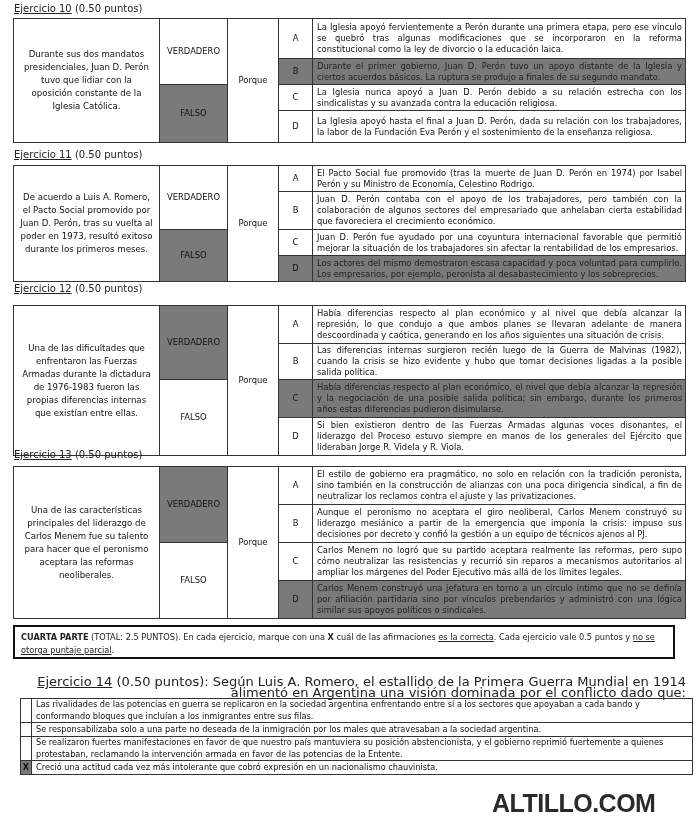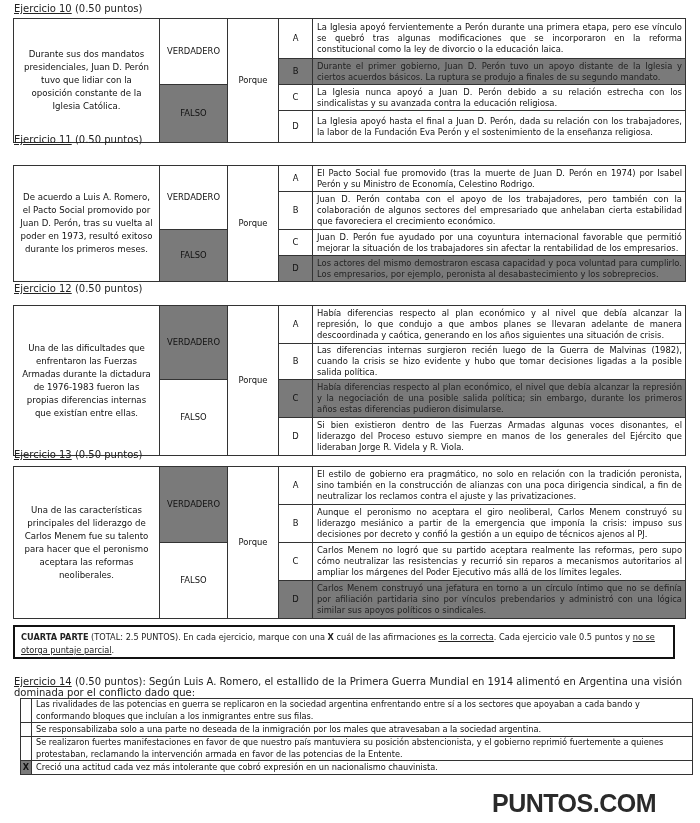--- a/index.html
+++ b/index.html
@@ -28,21 +28,21 @@
     .cuarta {
       position: absolute; left: 13px; top: 625px; width: 662px; height: 34px;
       border: 2px solid #111; padding: 4px 6px 0 6px; box-sizing: border-box;
       font-size: 8.2px; line-height: 13px; color: #222;
     }
     .cuarta b { font-weight: bold; }
     .cuarta u { text-decoration: underline; }
 
     .q14 {
       position: absolute; left: 14px; top: 676px; width: 672px;
-      font-size: 10px; line-height: 11px; color: #222;
+      font-size: 13px; line-height: 11px; color: #222; text-align: right;
     }
     table.mc {
       position: absolute; left: 20px; top: 698px; width: 673px;
       border-collapse: collapse; table-layout: fixed;
       font-size: 8.2px; line-height: 11.5px;
     }
     table.mc td { border: 1px solid #333; padding: 0 4px; vertical-align: middle; }
     table.mc td.box { width: 10px; text-align: center; font-weight: bold; padding: 0; }
     table.mc td.box.marked { background: #7a7a7a; }
 
@@ -73,21 +73,21 @@
     <td class="letter">C</td>
     <td class="opt">La Iglesia nunca apoyó a Juan D. Perón debido a su relación estrecha con los sindicalistas y su avanzada contra la educación religiosa.</td>
   </tr>
   <tr style="height:32px;">
     <td class="letter">D</td>
     <td class="opt">La Iglesia apoyó hasta el final a Juan D. Perón, dada su relación con los trabajadores, la labor de la Fundación Eva Perón y el sostenimiento de la enseñanza religiosa.</td>
   </tr>
 </tbody>
   </table>
 
-<div class="ex-title" style="top:134px;"><u>Ejercicio 11</u><span> (0.50 puntos)</span></div>
+<div class="ex-title" style="top:149px;"><u>Ejercicio 11</u><span> (0.50 puntos)</span></div>
 <table class="ex" style="top:165px;">
   <tbody>
       <tr style="height:26px;">
     <td class="stmt" rowspan="4">De acuerdo a Luis A. Romero, el Pacto Social promovido por Juan D. Perón, tras su vuelta al poder en 1973, resultó exitoso durante los primeros meses.</td>
     <td class="vf" rowspan="2">VERDADERO</td>
     <td class="porque" rowspan="4">Porque</td>
     <td class="letter">A</td>
     <td class="opt">El Pacto Social fue promovido (tras la muerte de Juan D. Perón en 1974) por Isabel Perón y su Ministro de Economía, Celestino Rodrigo.</td>
   </tr>
   <tr style="height:38px;">
@@ -175,13 +175,13 @@
     <td class="box"></td>
     <td>Se realizaron fuertes manifestaciones en favor de que nuestro país mantuviera su posición abstencionista, y el gobierno reprimió fuertemente a quienes protestaban, reclamando la intervención armada en favor de las potencias de la Entente.</td>
   </tr>
   <tr style="height:14px;">
     <td class="box marked">X</td>
     <td>Creció una actitud cada vez más intolerante que cobró expresión en un nacionalismo chauvinista.</td>
   </tr>
 </tbody>
   </table>
 
-<div class="logo">PUNTOS.COM</div>
+<div class="logo">ALTILLO.COM</div>
 
 </body></html>

